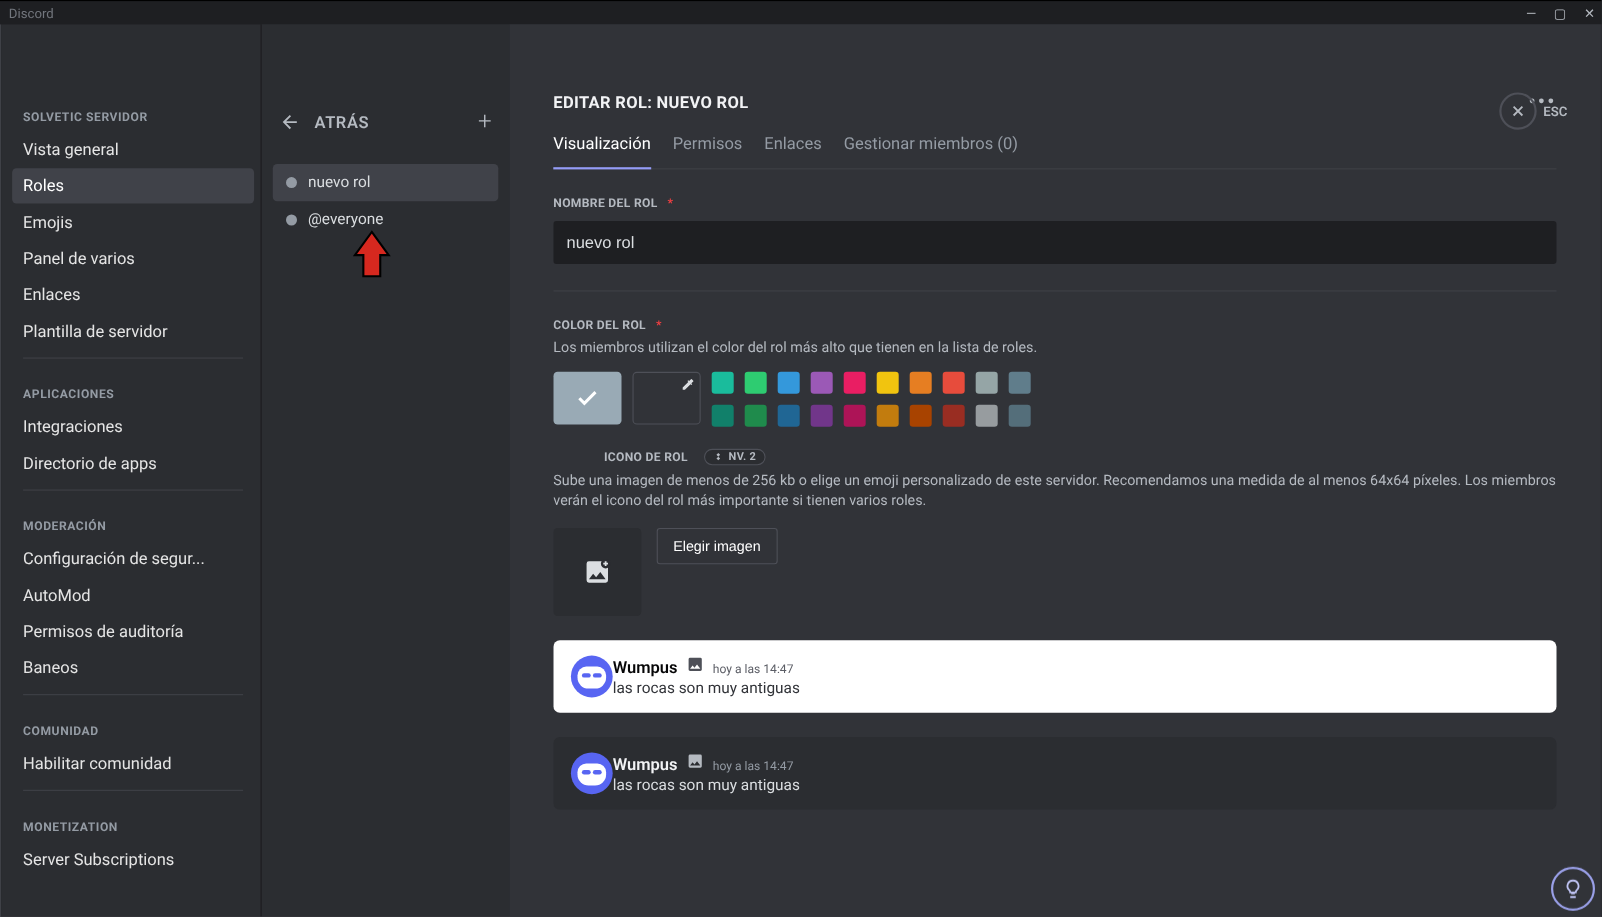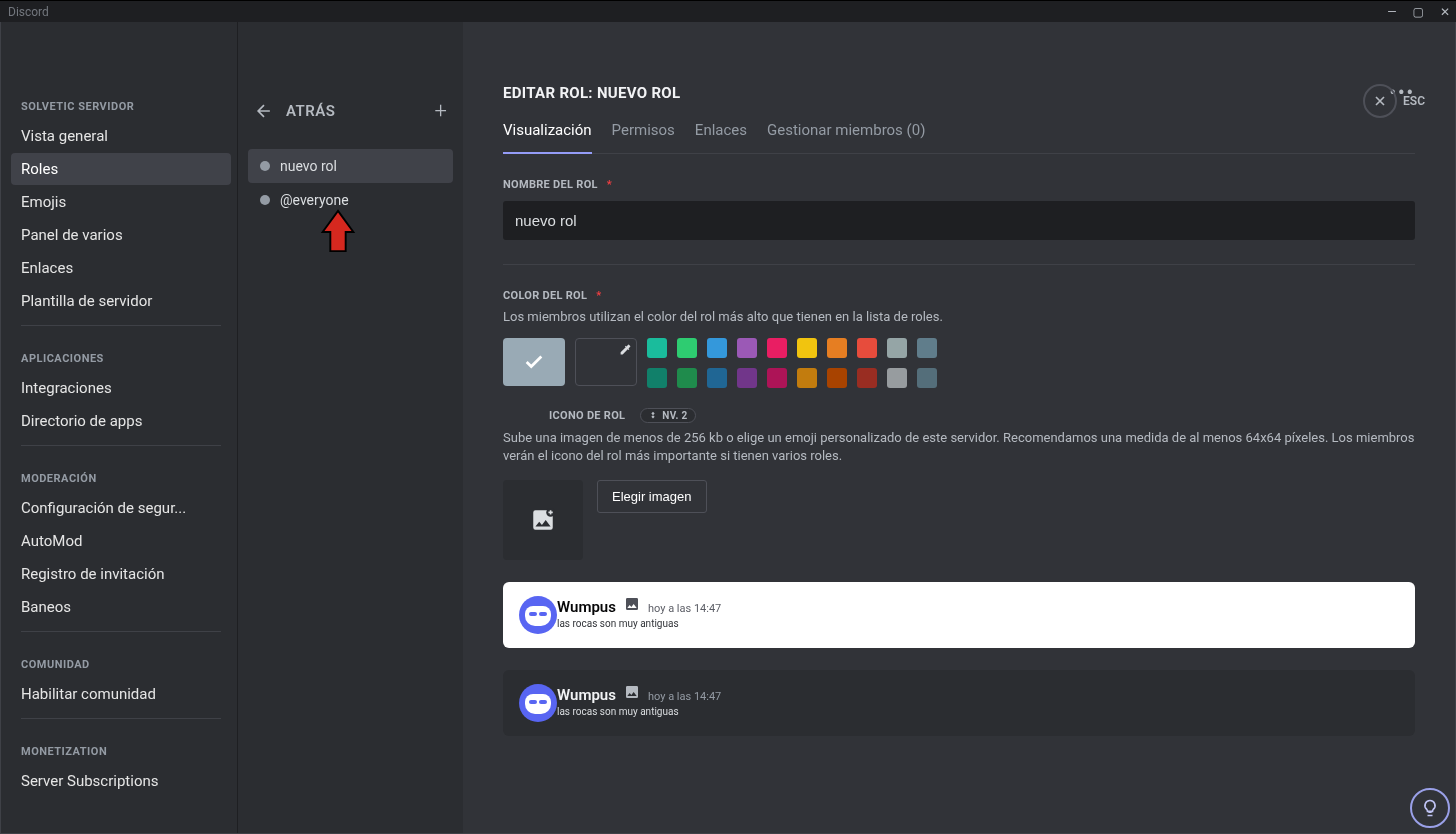--- a/index.html
+++ b/index.html
@@ -67,21 +67,21 @@
 .msg-head { display: flex; align-items: baseline; gap: 8px; }
 .msg-name { font-weight: 600; font-size: 15px; }
 .preview.light .msg-name { color: #060607; }
 .preview.dark .msg-name { color: #f2f3f5; }
 .role-badge { width: 16px; height: 16px; display:inline-flex; align-items:center; justify-content:center; }
 .role-badge svg { width:16px; height:16px; }
 .preview.light .role-badge svg { color:#4e5058; }
 .preview.dark .role-badge svg { color:#b5bac1; }
 .msg-time { font-size: 11px; color: #949ba4; }
 .preview.light .msg-time { color: #5c5e66; }
-.msg-text { font-size: 10px; margin-top: 2px; }
+.msg-text { font-size: 14px; margin-top: 2px; text-align: right; }
 .preview.light .msg-text { color: #313338; }
 .preview.dark .msg-text { color: #dbdee1; }
 
 .esc-wrap { position: absolute; top: 62px; right: var(--esc-right, -6px); display: flex; flex-direction: row; align-items: center; gap: 6px; }
 .esc-circle { width: 34px; height: 34px; border: 2px solid #4e5058; border-radius: 50%; display: flex; align-items: center; justify-content: center; color: #b5bac1; cursor: pointer; }
 .esc-circle svg { width: 16px; height: 16px; }
 .esc-label { font-size: 12px; color: #b5bac1; font-weight: 600; }
 
 .nv-badge { display:inline-flex; align-items:center; gap:4px; background:#2b2d31; border:1px solid #4e5058; border-radius:10px; padding:1px 7px; font-size:10px; font-weight:700; color:#b5bac1; margin-left:6px;}
 .nv-badge svg{width:10px;height:10px;}
@@ -120,21 +120,21 @@
         <div class="nav-item">Enlaces</div>
         <div class="nav-item">Plantilla de servidor</div>
         <hr>
         <div class="category">APLICACIONES</div>
         <div class="nav-item">Integraciones</div>
         <div class="nav-item">Directorio de apps</div>
         <hr>
         <div class="category">MODERACIÓN</div>
         <div class="nav-item">Configuración de segur...</div>
         <div class="nav-item">AutoMod</div>
-        <div class="nav-item">Registro de invitación</div>
+        <div class="nav-item">Permisos de auditoría</div>
         <div class="nav-item">Baneos</div>
         <hr>
         <div class="category">COMUNIDAD</div>
         <div class="nav-item">Habilitar comunidad</div>
         <hr>
         <div class="category">MONETIZATION</div>
         <div class="nav-item">Server Subscriptions</div>
       </div>
   </div>
 

